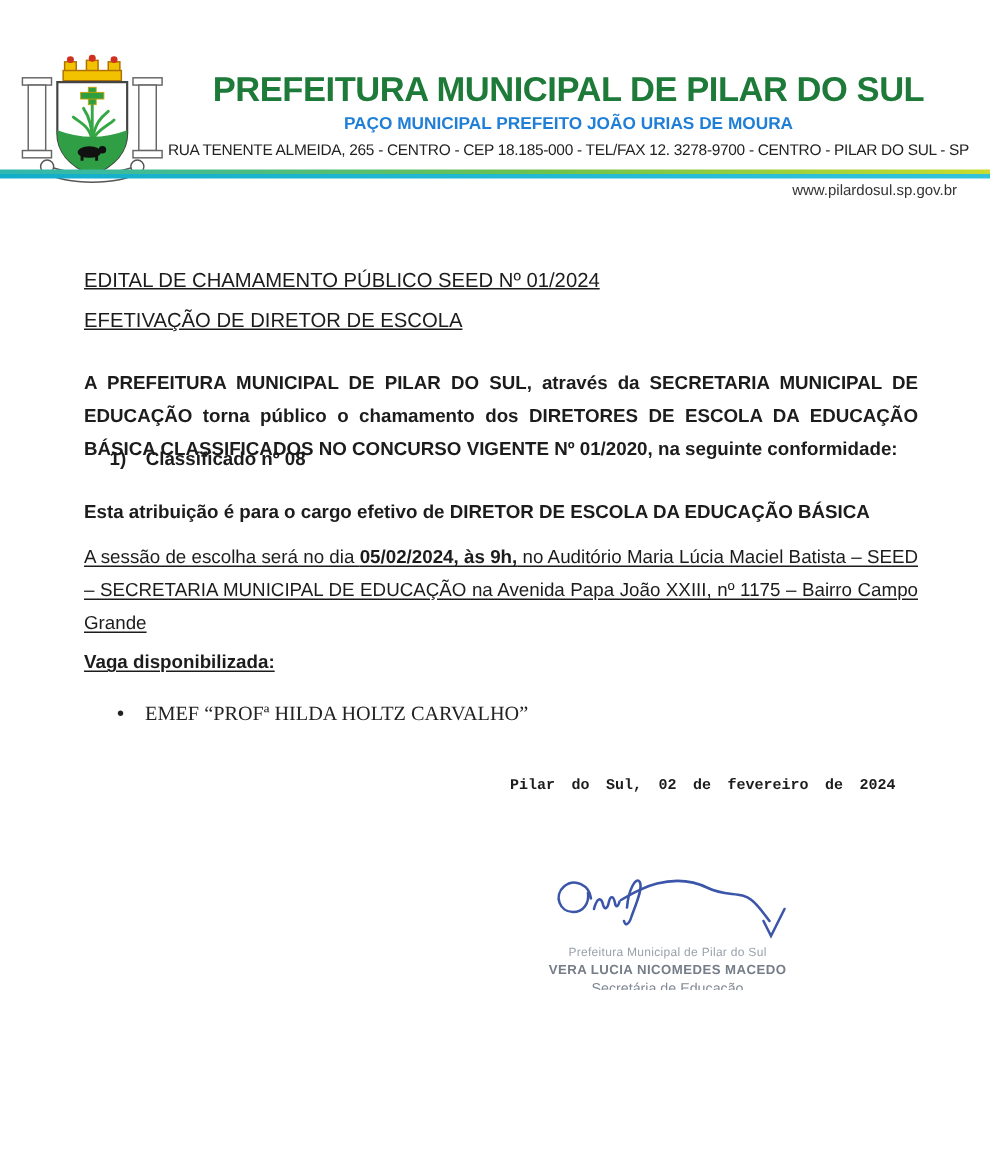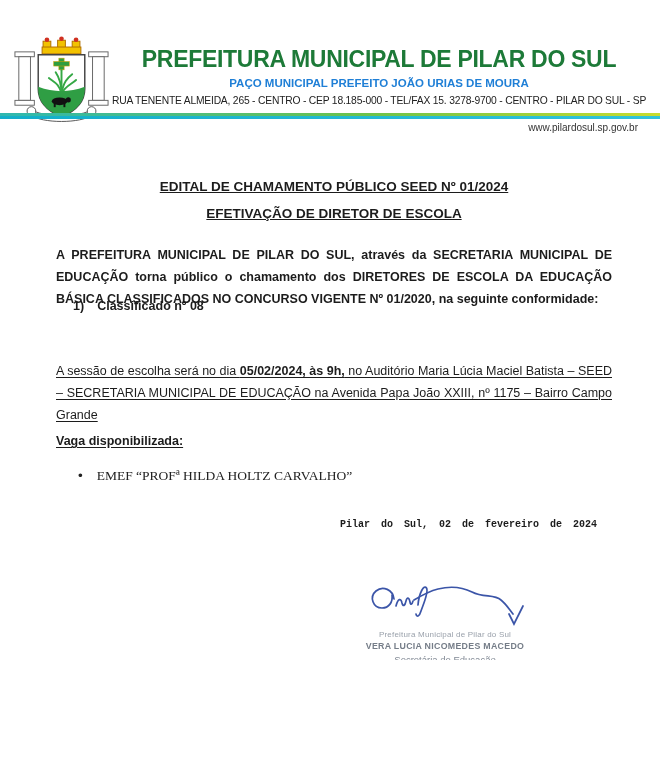--- a/index.html
+++ b/index.html
@@ -13,22 +13,22 @@
   .header-text { position:absolute; left:106px; right:8px; top:46px; text-align:center; }
   .org-title { margin:0; font-size:23px; font-weight:bold; color:#1d7a38; letter-spacing:-0.3px; white-space:nowrap; }
   .org-subtitle { margin:4px 0 0 0; font-size:11.5px; font-weight:bold; color:#1f7fd6; white-space:nowrap; }
   .org-address { margin:6px 0 0 0; font-size:10.3px; font-weight:normal; color:#222; letter-spacing:-0.2px; white-space:nowrap; }
   .stripe { position:absolute; left:0; right:0; top:113px; height:6px; }
   .stripe .band1 { height:3px; background:linear-gradient(90deg,#2fb8b0 0%, #6cc24a 55%, #c8dc2e 100%); }
   .stripe .band2 { height:3px; background:linear-gradient(90deg,#12aec9 0%, #31c3dc 100%); }
   .website { position:absolute; top:122px; right:22px; font-size:10px; color:#333; }
 
   
-  .doc-title { position:absolute; left:56px; right:48px; top:173px; text-align:center;
-               font-size:13.5px; font-weight:bold; line-height:27px; }
+  .doc-title { position:absolute; left:56px; right:48px; top:173px; 
+               font-size:13.5px; font-weight:normal; line-height:27px; }
   .doc-title span { text-decoration:underline; }
   .intro { position:absolute; left:56px; width:556px; top:231px; font-size:12.5px;
            font-weight:bold; text-align:justify; line-height:22px; }
   .list-item { position:absolute; left:73px; top:299px; font-size:12.5px; font-weight:bold; }
   .list-item .num { display:inline-block; margin-right:13px; }
   .attribution { position:absolute; left:56px; top:334px; font-size:12.5px; font-weight:bold; }
   .session { position:absolute; left:56px; width:556px; top:347px; font-size:12.5px;
              font-weight:normal; text-align:justify; line-height:22px;
              text-decoration:underline; text-underline-offset:2px; }
   .session .hl { font-weight:bold; }
@@ -100,41 +100,42 @@
     <g fill="#ffffff" stroke="#555" stroke-width="1">
       <path d="M18,76 C30,85 70,85 82,76 L82,82 C70,91 30,91 18,82 Z"></path>
       <circle cx="19" cy="78" r="4.5"></circle>
       <circle cx="81" cy="78" r="4.5"></circle>
     </g>
   </svg>
 
   <div class="header-text">
     <h1 class="org-title">PREFEITURA MUNICIPAL DE PILAR DO SUL</h1>
     <div class="org-subtitle">PAÇO MUNICIPAL PREFEITO JOÃO URIAS DE MOURA</div>
-    <div class="org-address">RUA TENENTE ALMEIDA, 265 - CENTRO - CEP 18.185-000 - TEL/FAX 15. 3278-9700 - CENTRO - PILAR DO SUL - SP</div>
+    <div class="org-address">RUA TENENTE ALMEIDA, 265 - CENTRO - CEP 18.185-000 - TEL/FAX 12. 3278-9700 - CENTRO - PILAR DO SUL - SP</div>
   </div>
 
   <div class="stripe">
     <div class="band1"></div>
     <div class="band2"></div>
   </div>
 
   <div class="website">www.pilardosul.sp.gov.br</div>
 
   <div class="doc-title">
     <span>EDITAL DE CHAMAMENTO PÚBLICO SEED Nº 01/2024</span><br>
     <span>EFETIVAÇÃO DE DIRETOR DE ESCOLA</span>
   </div>
 
   <p class="intro">A PREFEITURA MUNICIPAL DE PILAR DO SUL, através da SECRETARIA MUNICIPAL DE EDUCAÇÃO torna público o chamamento dos DIRETORES DE ESCOLA DA EDUCAÇÃO BÁSICA CLASSIFICADOS NO CONCURSO VIGENTE Nº 01/2020, na seguinte conformidade:</p>
 
   <div class="list-item">
     <span class="num">1)</span><span>Classificado nº 08</span>
   </div>
 
+  <div class="attribution">Esta atribuição é para o cargo efetivo de DIRETOR DE ESCOLA DA EDUCAÇÃO BÁSICA</div>
 
   <p class="session"><span>A sessão de escolha será no dia </span><span class="hl">05/02/2024, às 9h,</span><span> no Auditório Maria Lúcia Maciel Batista – SEED – SECRETARIA MUNICIPAL DE EDUCAÇÃO na Avenida Papa João XXIII, nº 1175 – Bairro Campo Grande</span></p>
 
   <div class="vacancy-heading">Vaga disponibilizada:</div>
   <div class="vacancy-item">
     <span class="bullet">•</span><span>EMEF “PROFª HILDA HOLTZ CARVALHO”</span>
   </div>
 
   <div class="date-line">Pilar do Sul, 02 de fevereiro de 2024</div>
 

